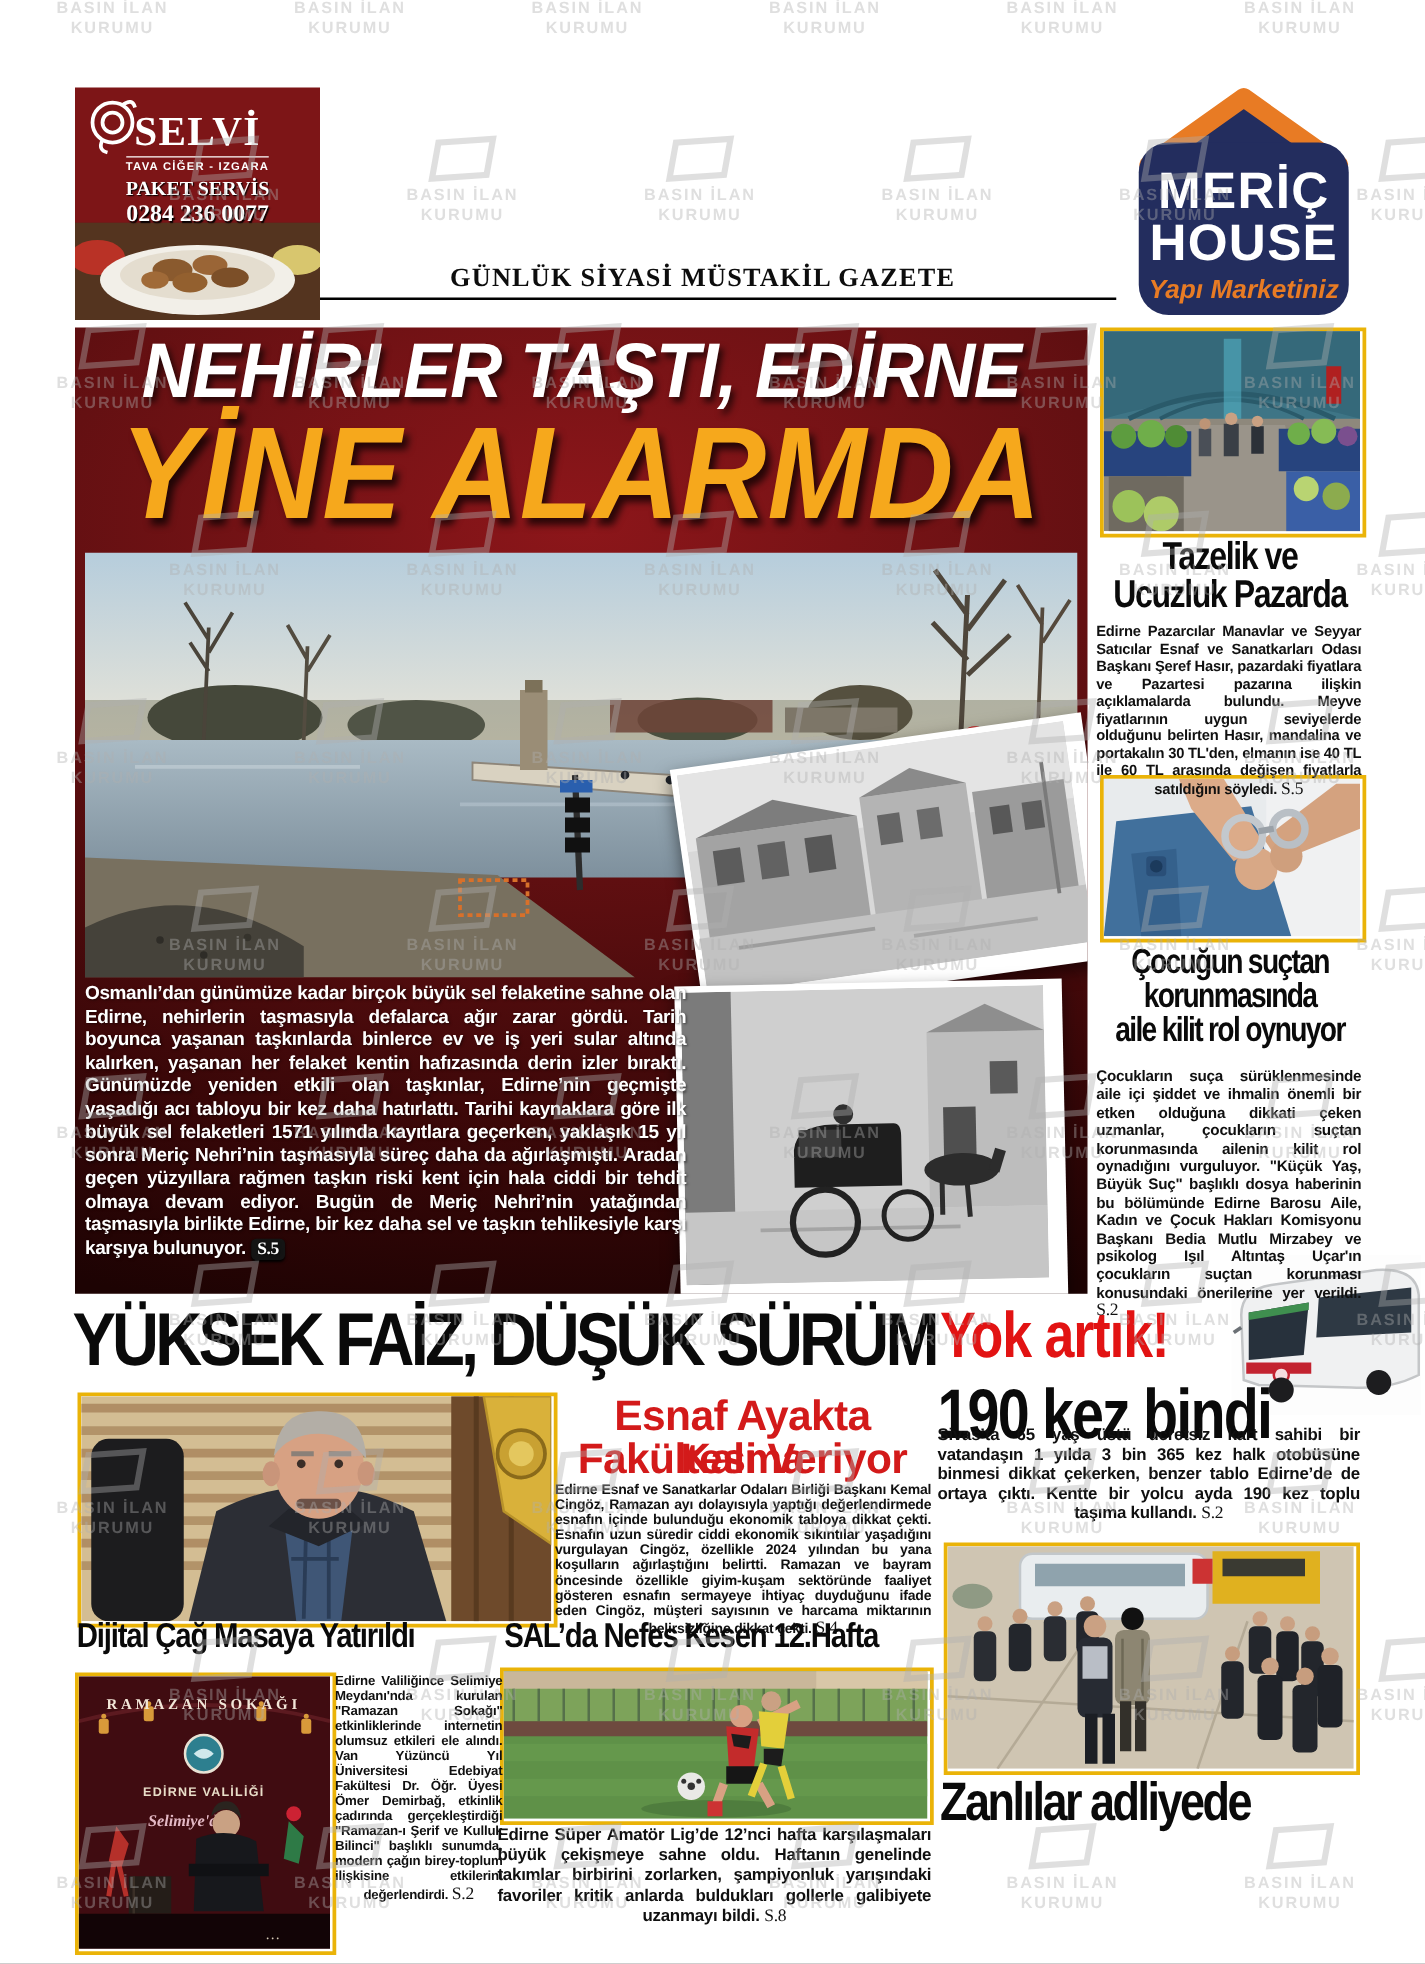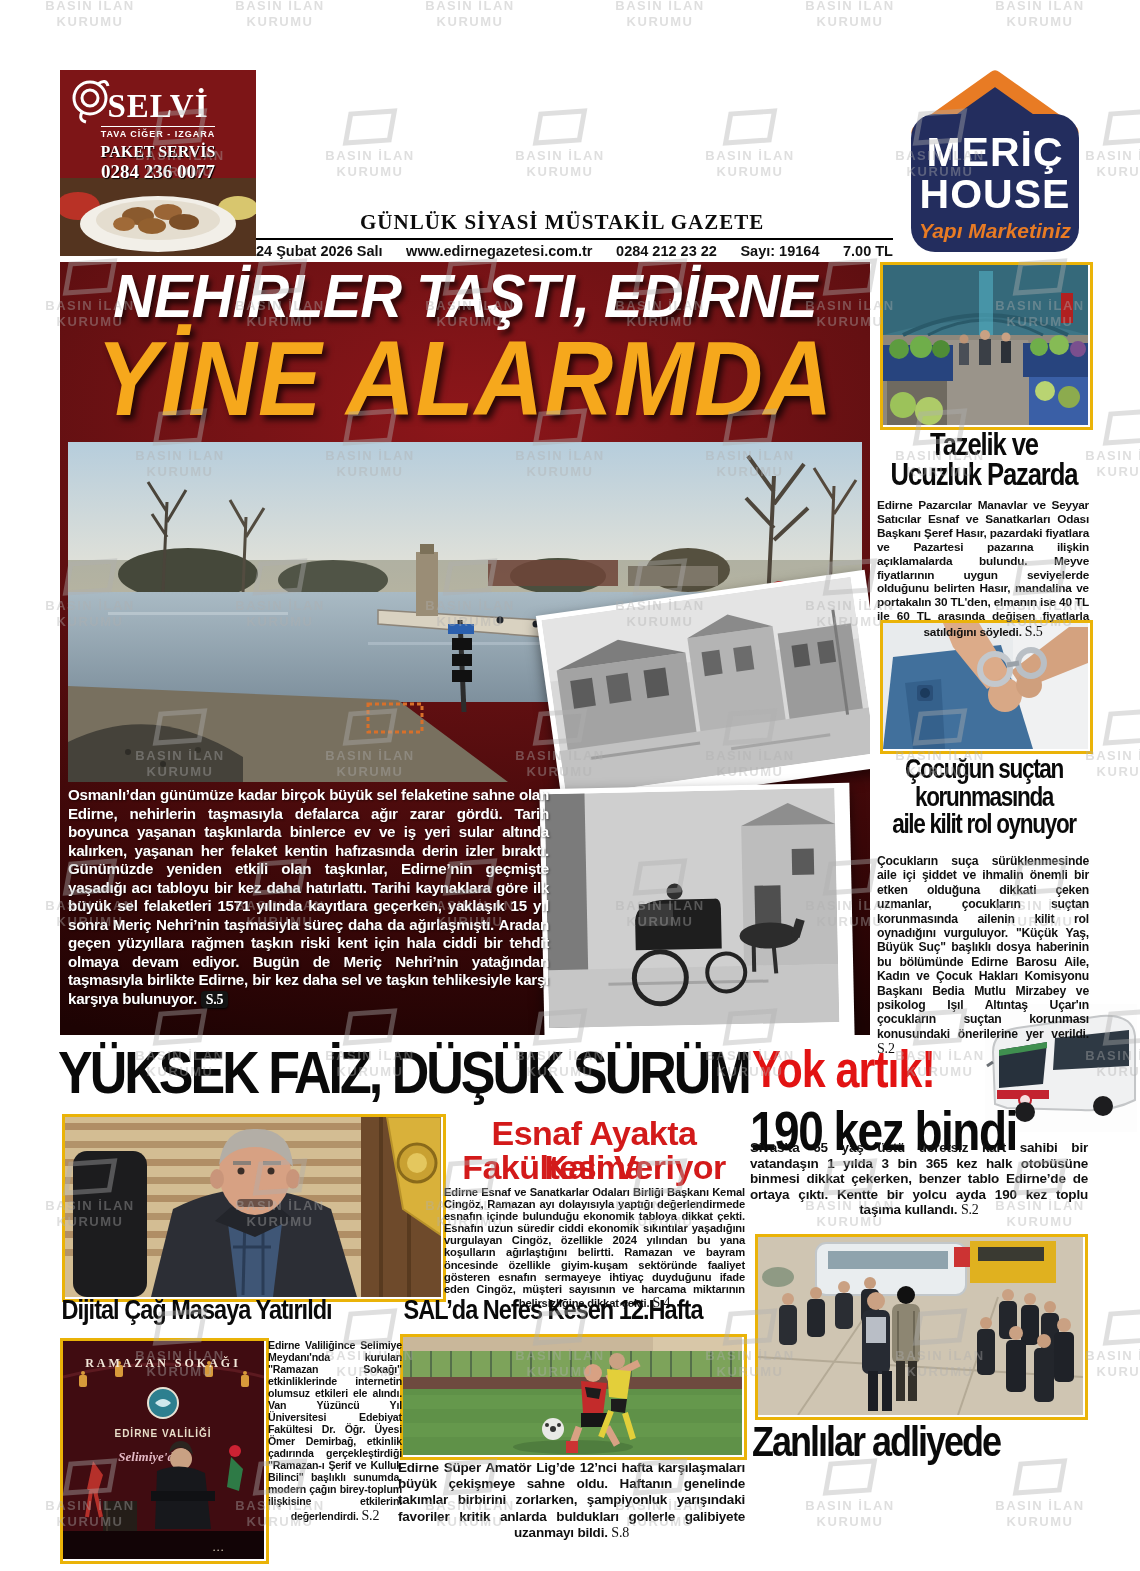--- a/index.html
+++ b/index.html
@@ -121,27 +121,20 @@
         <ellipse cx="108" cy="34" rx="14" ry="8" fill="#9a6536"></ellipse>
         <ellipse cx="124" cy="44" rx="15" ry="8" fill="#7c4f28"></ellipse>
         <ellipse cx="92" cy="48" rx="14" ry="8" fill="#93602f"></ellipse>
         <ellipse cx="64" cy="46" rx="11" ry="7" fill="#a06a38"></ellipse>
       </svg>
     </div>
   </div>
 
   <div class="abs subtitle">GÜNLÜK SİYASİ MÜSTAKİL GAZETE</div>
   <div class="abs header-rule"></div>
-  <div class="abs info-row">
-    <span>24 Şubat 2026 Salı</span>
-    <span>www.edirnegazetesi.com.tr</span>
-    <span>0284 212 23 22</span>
-    <span>Sayı: 19164</span>
-    <span>7.00 TL</span>
-  </div>
 
   <div class="abs meric">
     <svg width="184" height="196" viewBox="0 0 184 196">
       <polygon points="28,62 92,18 156,62" fill="#232d5e"></polygon>
       <path d="M16 70 L92 16 L168 70" fill="none" stroke="#e87b24" stroke-width="15" stroke-linecap="round" stroke-linejoin="round"></path>
       <rect x="8" y="52" width="168" height="138" rx="24" fill="#232d5e"></rect>
       <text x="92" y="104" text-anchor="middle" fill="#ffffff" font-family="Liberation Sans,sans-serif" font-weight="700" font-size="41" letter-spacing="1">MERİÇ</text>
       <text x="92" y="146" text-anchor="middle" fill="#ffffff" font-family="Liberation Sans,sans-serif" font-weight="700" font-size="41" letter-spacing="1">HOUSE</text>
       <text x="92" y="176" text-anchor="middle" fill="#e87b24" font-family="Liberation Sans,sans-serif" font-weight="700" font-style="italic" font-size="21">Yapı Marketiniz</text>
     </svg>

